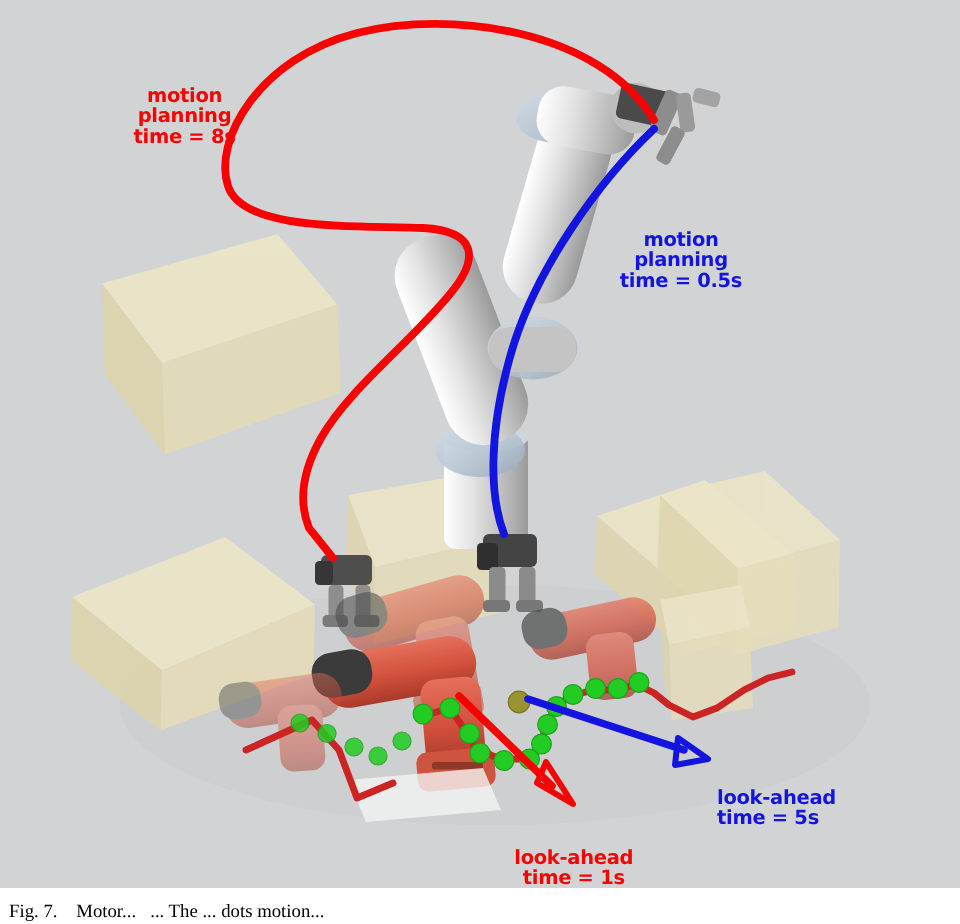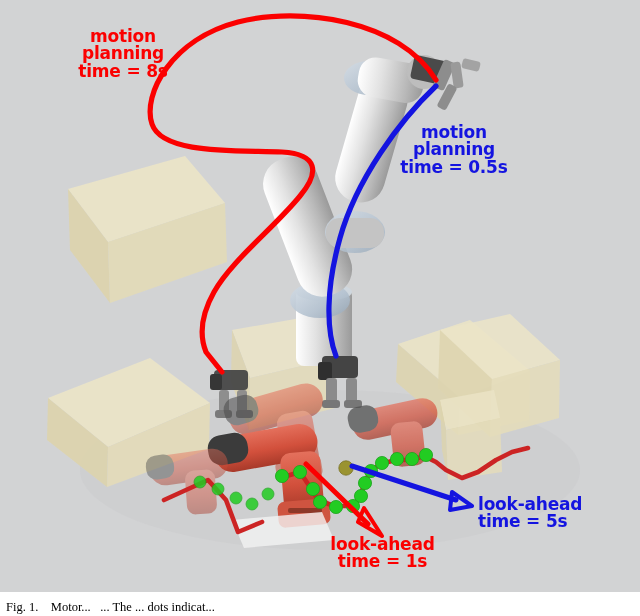--- a/index.html
+++ b/index.html
@@ -26,25 +26,26 @@
     position: absolute;
     left: 0; top: 0;
     width: 640px;
     height: 592px;
     overflow: visible;
   }
   .anno {
     position: absolute;
     font-family: "DejaVu Sans", sans-serif;
     font-weight: bold;
-    font-size: 17px;
+    font-size: 13px;
     line-height: 1.02;
     text-align: center;
     white-space: pre;
     letter-spacing: -0.2px;
+    margin-top: 30px;
   }
   .anno.red  { color: #fb0000; }
   .anno.blue { color: #1414e0; }
 
   #anno-mp-red   { left: 58px;  top: 28px;  width: 130px; }
   #anno-mp-blue  { left: 378px; top: 124px; width: 152px; }
   #anno-la-red   { left: 310px; top: 536px; width: 145px; }
   #anno-la-blue  { left: 478px; top: 496px; width: 150px; text-align: left; }
 
   #caption {
@@ -279,21 +280,21 @@
 
     <div class="anno red" id="anno-la-red">look-ahead
 time = 1s</div>
 
     <div class="anno blue" id="anno-la-blue">look-ahead
 time = 5s</div>
   </div>
 
   <div id="caption">
     <div class="cap-inner">
-      <span class="cap-label">Fig. 1.</span>
+      <span class="cap-label">Fig. 7.</span>
       <span>&nbsp;&nbsp;</span>
       <span class="cap-title">Motor...</span>
       <span>&nbsp;</span>
-      <span class="cap-text">... The ... dots indicat...</span>
+      <span class="cap-text">... The ... dots motion...</span>
     </div>
   </div>
 
 </div>
 
 </body></html>

